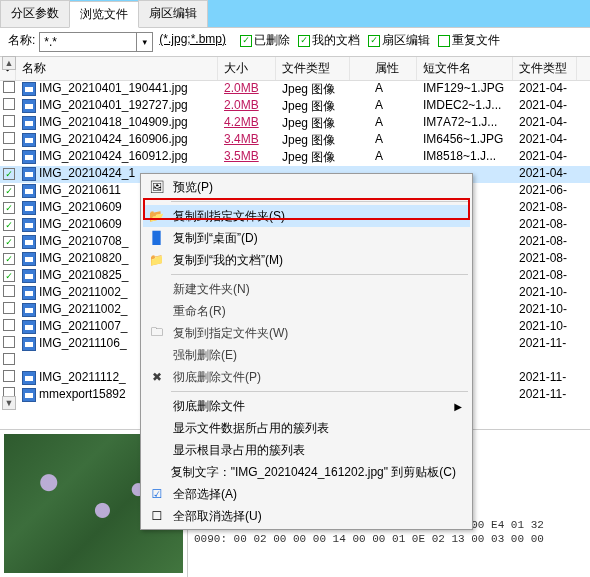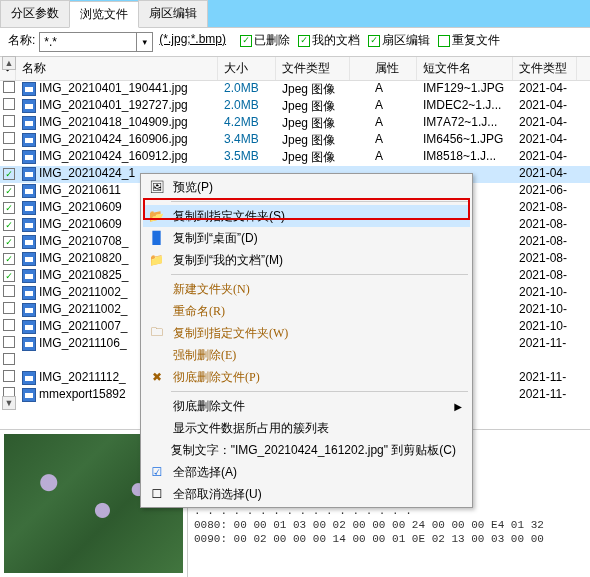--- a/index.html
+++ b/index.html
@@ -41,21 +41,21 @@
   .c-short { width: 96px; }
   .c-mtime { width: 64px; }
   
   .rows { }
   .row { display: flex; height: 17px; align-items: flex-start; font-size: 12px; }
   .row > div { padding: 0 6px; overflow: hidden; white-space: nowrap; text-overflow: ellipsis; }
   .row .c-arrow { padding: 0 0 !important; }
   .rcb { width: 12px; height: 12px; border: 1px solid #777; display: inline-flex; align-items: center; justify-content: center; font-size: 9px; color: #0a0; margin-left: 2px; cursor: pointer; }
   .ficon { width: 14px; height: 14px; display: inline-block; background: #3a7bd5; border: 1px solid #2a5aa0; margin-right: 3px; vertical-align: middle; }
   .ficon::after { content: ""; display: block; width: 8px; height: 5px; background: #fff; margin: 4px auto 0; }
-  .row .size-blue { color: #0369a1; }
+  .row .size-blue { color: #be185d; text-decoration: underline; }
   .row.sel { background: #cde8ff; }
   
   .ctxmenu {
     position: absolute;
     left: 140px; top: 173px;
     width: 333px;
     background: #f5f5f5;
     border: 1px solid #9a9a9a;
     box-shadow: 2px 2px 4px rgba(0,0,0,.25);
     padding: 2px;
@@ -64,21 +64,21 @@
   .ctxmenu .mi {
     display: flex; align-items: center; height: 22px;
     padding: 0 14px 0 4px; cursor: default; white-space: nowrap;
     position: relative;
   }
   .ctxmenu .mi .mi-icon {
     width: 20px; height: 16px; display: inline-flex; align-items: center; justify-content: center;
     margin-right: 6px; font-size: 12px;
   }
   .ctxmenu .mi.hl { background: #cde8ff; }
-  .ctxmenu .mi.dis { color: #a16207; font-family: Liberation Serif, serif; }
+  .ctxmenu .mi.dis { color: #404040; }
   .ctxmenu .sep { height: 1px; background: #ccc; margin: 3px 2px 3px 28px; }
   .ctxmenu .mi .sub { position: absolute; right: 8px; font-size: 10px; }
   .ctx-outline {
     position: absolute;
     left: 143px; top: 198px;
     width: 327px; height: 22px;
     border: 2px solid #d00; pointer-events: none; z-index: 11;
   }
   
   .bottom {
@@ -377,20 +377,24 @@
       <span class="mi-icon"></span>
       <span>彻底删除文件</span>
       <span class="sub">▶</span>
     </div>
   <div class="mi">
       <span class="mi-icon"></span>
       <span>显示文件数据所占用的簇列表</span>
     </div>
   <div class="mi">
       <span class="mi-icon"></span>
+      <span>显示根目录占用的簇列表</span>
+    </div>
+  <div class="mi">
+      <span class="mi-icon"></span>
       <span>复制文字："IMG_20210424_161202.jpg" 到剪贴板(C)</span>
     </div>
   <div class="mi">
       <span class="mi-icon" style="color:#1e6fe0">☑</span>
       <span>全部选择(A)</span>
     </div>
   <div class="mi">
       <span class="mi-icon">☐</span>
       <span>全部取消选择(U)</span>
     </div>

